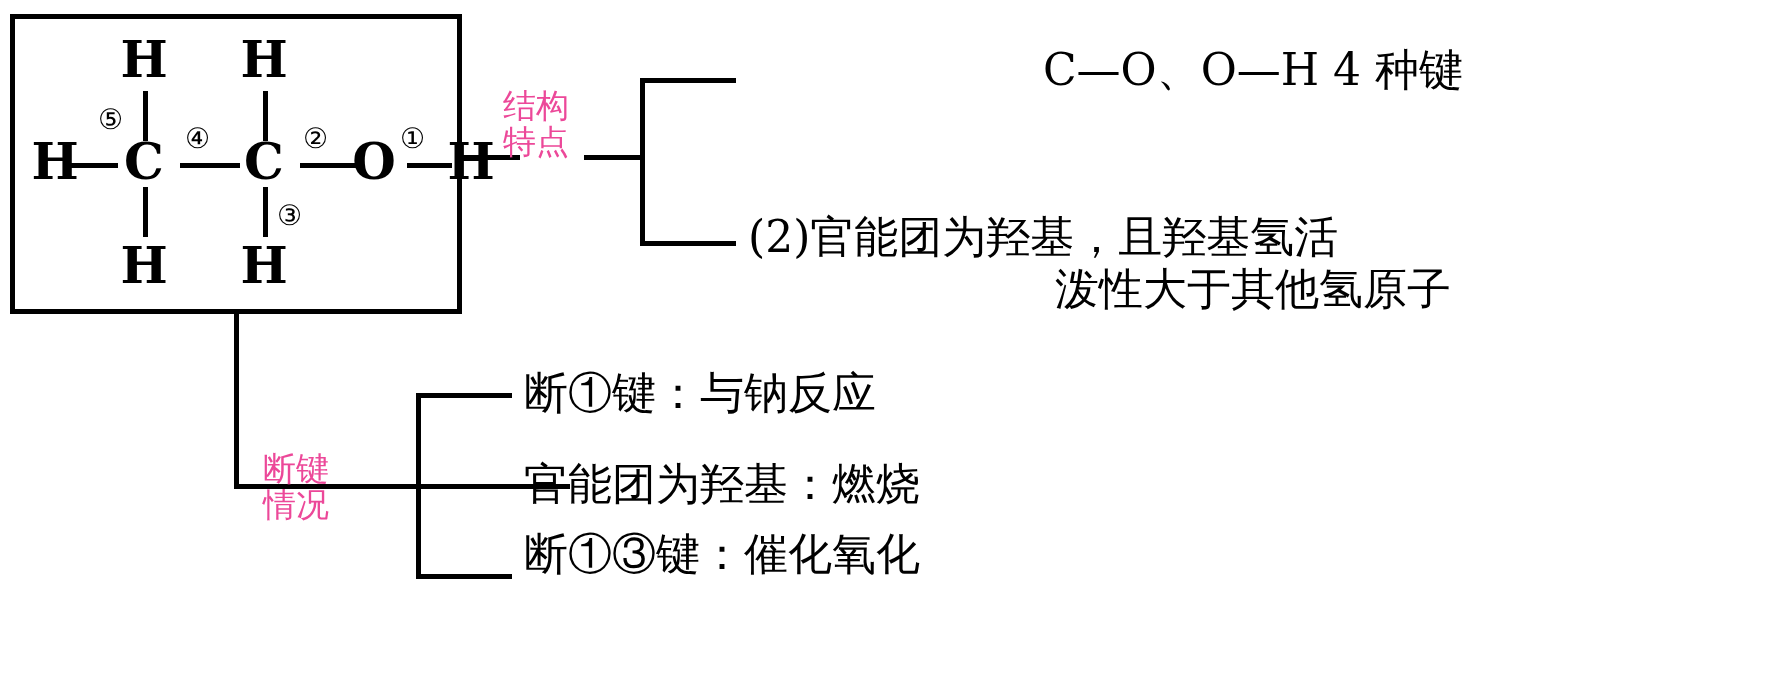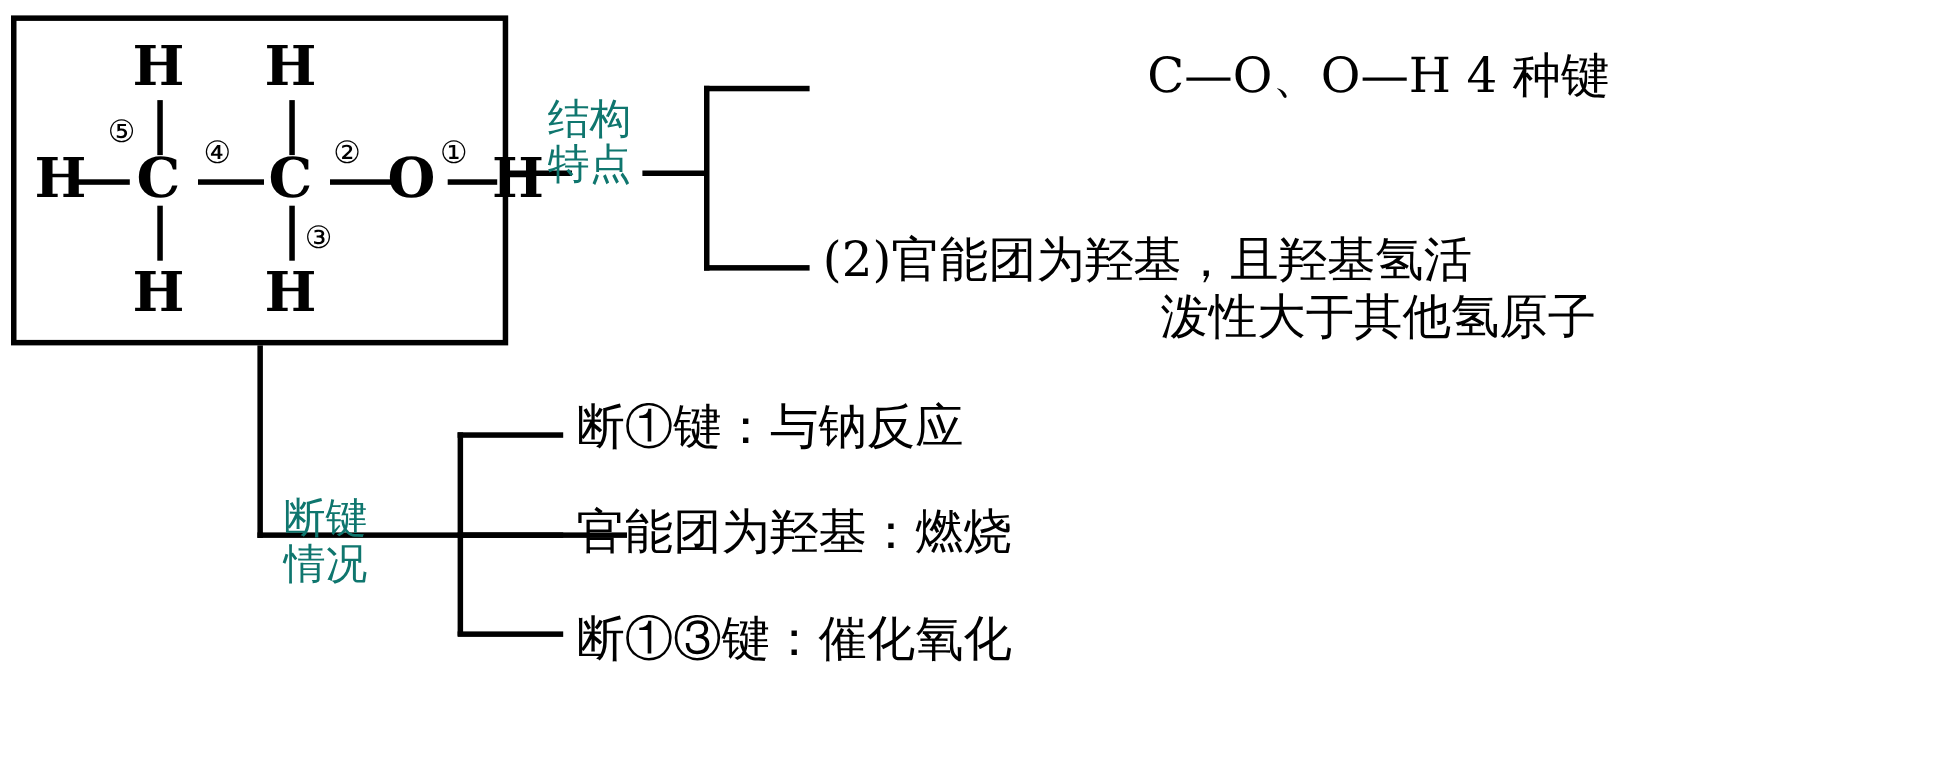--- a/index.html
+++ b/index.html
@@ -52,24 +52,24 @@
     font-size: 28px;
     line-height: 1;
     color: #000;
     white-space: nowrap;
   }
 
   
   .vlabel {
     position: absolute;
     font-family: "DejaVu Sans", "Liberation Sans", sans-serif;
-    font-size: 38px;
+    font-size: 33px;
     line-height: 1.08;
     text-align: center;
-    color: #0f766e;
+    color: #ec4899;
     white-space: nowrap;
   }
   .branch-text {
     position: absolute;
     font-family: "DejaVu Serif", "Liberation Serif", serif;
     font-size: 44px;
     line-height: 1.12;
     color: #000;
     white-space: nowrap;
   }
@@ -143,17 +143,17 @@
     <div>断键</div>
     <div>情况</div>
   </div>
 
   <div class="ln v" style="left:416px; top:393px; height:185px;"></div>
 
   <div class="ln h" style="left:416px; top:393px; width:96px;"></div>
   <div class="ln h" style="left:416px; top:484px; width:96px;"></div>
   <div class="ln h" style="left:416px; top:574px; width:96px;"></div>
 
-  <div class="branch-text" style="left:524px; top:368px; width:900px;font-family:Liberation Mono, monospace;">断①键：与钠反应</div>
+  <div class="branch-text" style="left:524px; top:368px; width:900px;">断①键：与钠反应</div>
   <div class="branch-text" style="left:524px; top:459px; width:900px;">官能团为羟基：燃烧</div>
-  <div class="branch-text" style="left:524px; top:556px; width:900px;">断①③键：催化氧化</div>
+  <div class="branch-text" style="left:524px; top:529px; width:900px;">断①③键：催化氧化</div>
 
 </div>
 
 </body></html>

